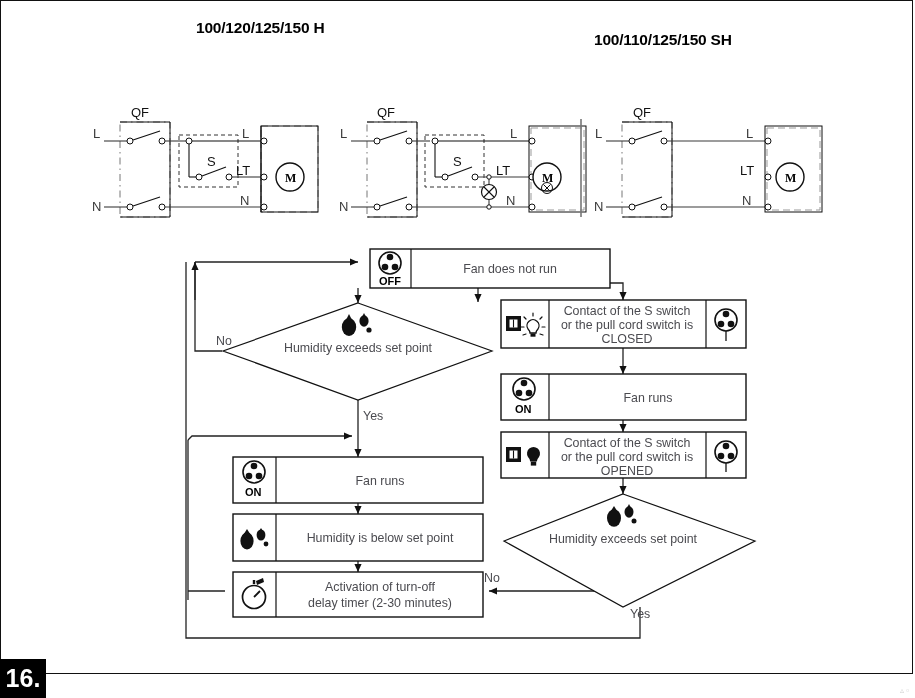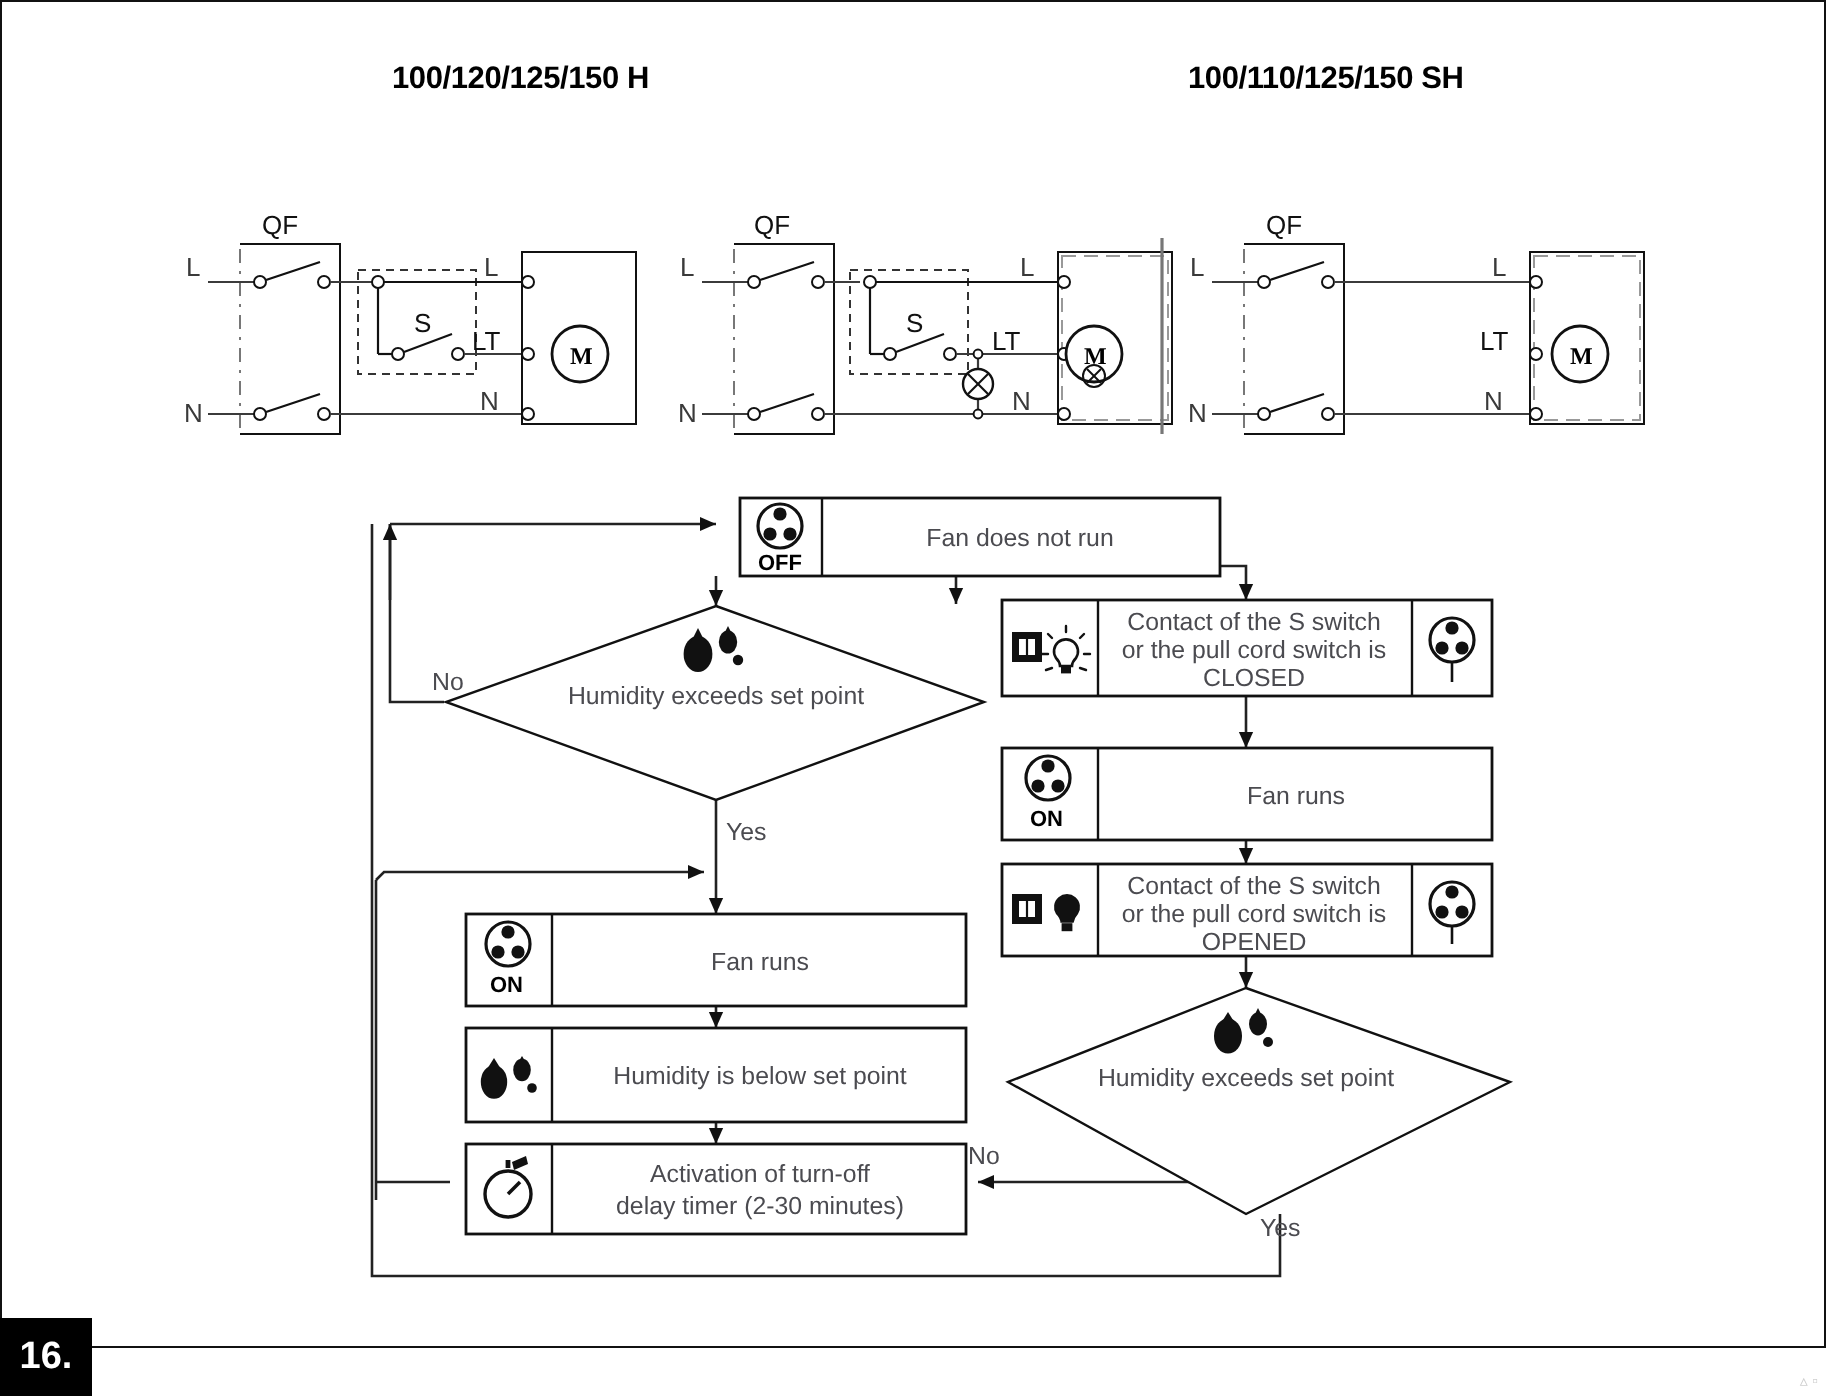--- a/index.html
+++ b/index.html
@@ -2,38 +2,38 @@
 <html><head>
 <meta charset="utf-8">
 <style>
   html,body{margin:0;padding:0;background:#fff;}
   body{width:915px;height:698px;position:relative;overflow:hidden;
        font-family:"Liberation Sans","DejaVu Sans",sans-serif;}
   .page{position:absolute;inset:0;}
   .frame{position:absolute;left:0;top:0;width:913px;height:674px;border:1.5px solid #111;box-sizing:border-box;}
   .title{position:absolute;font-weight:bold;font-size:15.5px;color:#000;letter-spacing:-.2px;white-space:nowrap;}
   .badge{position:absolute;left:0;top:659px;width:46px;height:39px;background:#000;color:#fff;
-         font-weight:bold;font-size:19px;display:flex;align-items:center;justify-content:center;}
+         font-weight:bold;font-size:25px;display:flex;align-items:center;justify-content:center;}
   .corner{position:absolute;right:6px;bottom:3px;font-size:8px;color:#cfcfcf;}
   svg{position:absolute;left:0;top:0;overflow:visible;}
   .bxtext{fill:#4b4b50;font-size:12.4px;font-family:"Liberation Sans","DejaVu Sans",sans-serif;}
   .yn{fill:#4b4b50;font-size:12.4px;font-family:"Liberation Sans","DejaVu Sans",sans-serif;}
   .wlabel{fill:#3a3a3a;font-size:13px;font-family:"Liberation Sans","DejaVu Sans",sans-serif;}
   .wlabel2{fill:#111;font-size:13px;font-family:"Liberation Sans","DejaVu Sans",sans-serif;}
   .onoff{fill:#000;font-size:11px;font-weight:bold;font-family:"Liberation Sans","DejaVu Sans",sans-serif;}
   .mtxt{fill:#000;font-size:12px;font-weight:bold;font-family:"Liberation Serif","DejaVu Serif",serif;}
 </style>
 </head>
 <body>
 
 <div class="page">
 
   <div class="frame"></div>
 
-  <div class="title" style="left:196px;top:31px;">100/120/125/150 H</div>
+  <div class="title" style="left:196px;top:19px;">100/120/125/150 H</div>
   <div class="title" style="left:594px;top:31px;">100/110/125/150 SH</div>
 
   <svg width="915" height="698">
     <defs>
       <marker id="arrow" viewBox="0 0 10 10" refX="9" refY="5" markerWidth="7" markerHeight="7" orient="auto-start-reverse">
         <path d="M0,1 L9,5 L0,9 z" fill="#111"></path>
       </marker>
     </defs>
 
     <g>

